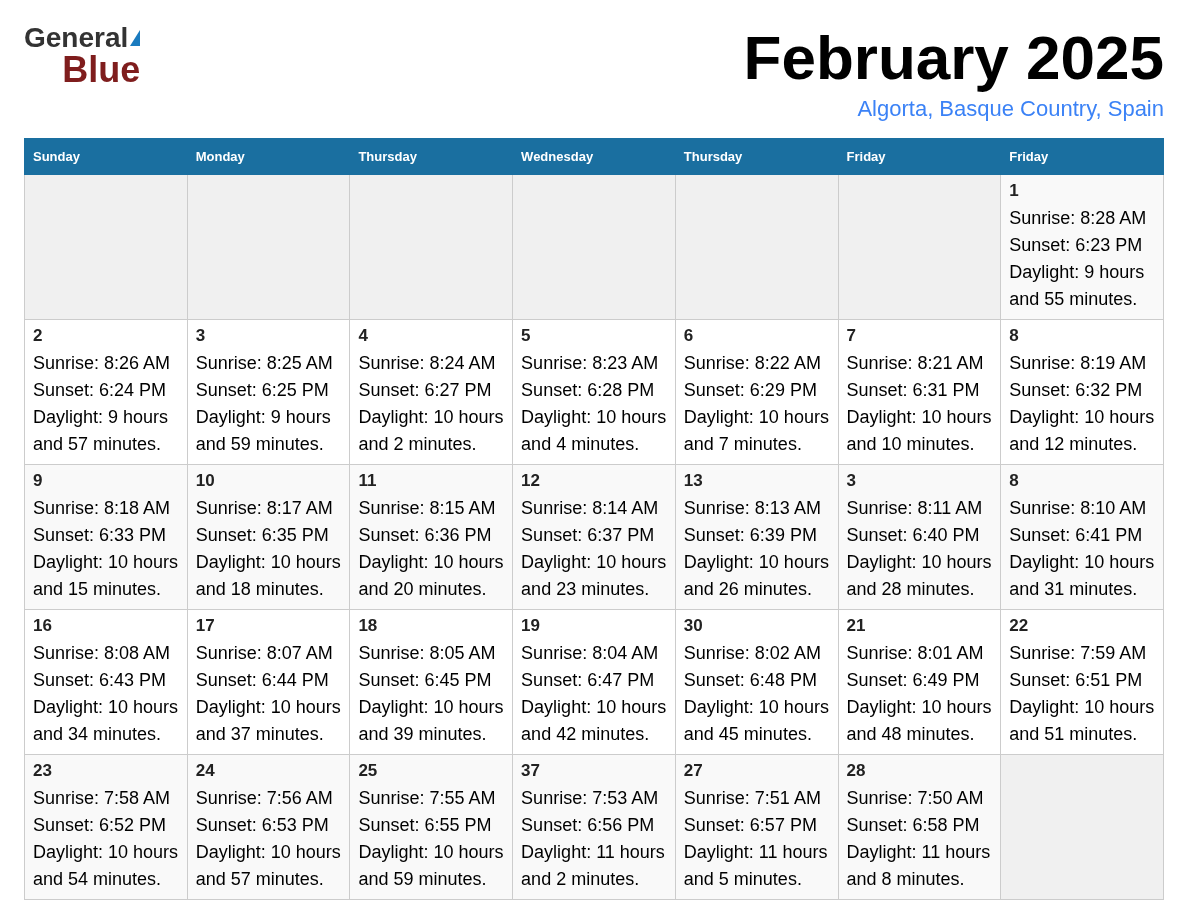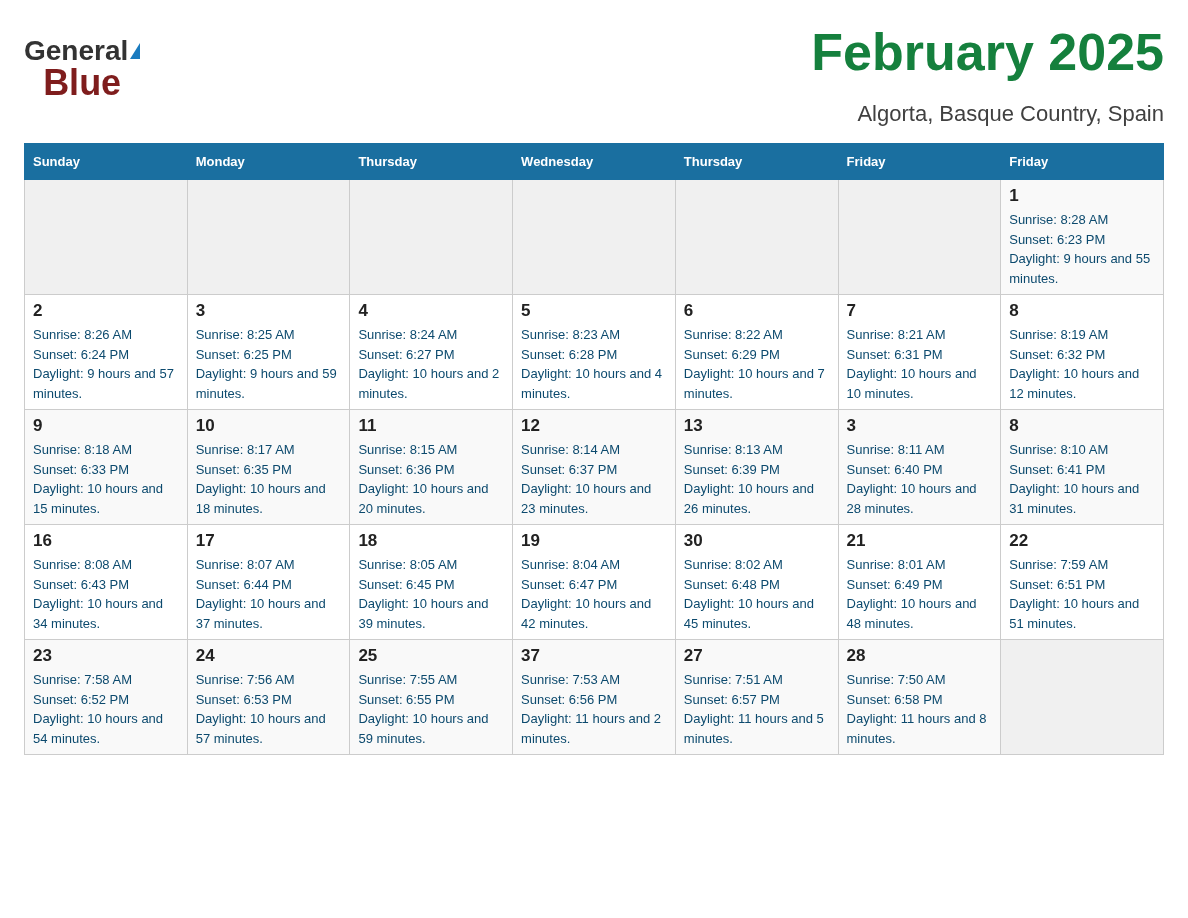--- a/index.html
+++ b/index.html
@@ -12,22 +12,21 @@
     }
     .header {
       display: flex;
       justify-content: space-between;
       align-items: flex-start;
       margin-bottom: 16px;
     }
     .logo {
       display: flex;
       flex-direction: column;
-      align-items: center;
-      margin-top: 13px;
+      align-items: flex-end;
     }
     .logo-general {
       font-size: 28px;
       font-weight: bold;
       color: #333;
       line-height: 1;
     }
     .logo-blue {
       font-size: 36px;
       font-weight: bold;
@@ -41,29 +40,29 @@
       border-left: 10px solid transparent;
       border-right: 0px solid transparent;
       border-bottom: 16px solid #1a7bbf;
       margin-left: 2px;
       vertical-align: middle;
     }
     .title-block {
       text-align: right;
     }
     .month-title {
-      font-size: 52px;
-      font-weight: bold;
-      color: #15803d;
+      font-size: 62px;
+      font-weight: bold;
+      color: #000000;
       line-height: 1.1;
     }
     .location {
       font-size: 22px;
-      color: #404040;
-      margin-top: 20px;
+      color: #3b82f6;
+      margin-top: 4px;
     }
     .calendar {
       width: 100%;
       border-collapse: collapse;
       margin-top: 8px;
     }
     .calendar th {
       background-color: #1a6fa0;
       color: #fff;
       font-size: 13px;
@@ -87,22 +86,22 @@
       background: #fff;
     }
     .day-number {
       font-size: 17px;
       font-weight: bold;
       color: #222;
       display: block;
       margin-bottom: 4px;
     }
     .day-info {
-      font-size: 13px;
-      color: #0c4a6e;
+      font-size: 18px;
+      color: #000000;
       line-height: 1.5;
     }
     .empty-cell {
       background: #f0f0f0 !important;
     }
     
     .row-odd td { background: #f5f5f5; }
     .row-even td { background: #ffffff; }
   </style>
 </head>

